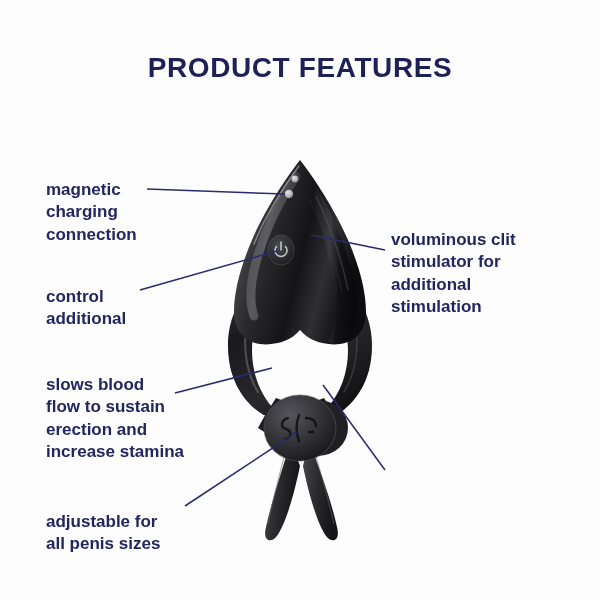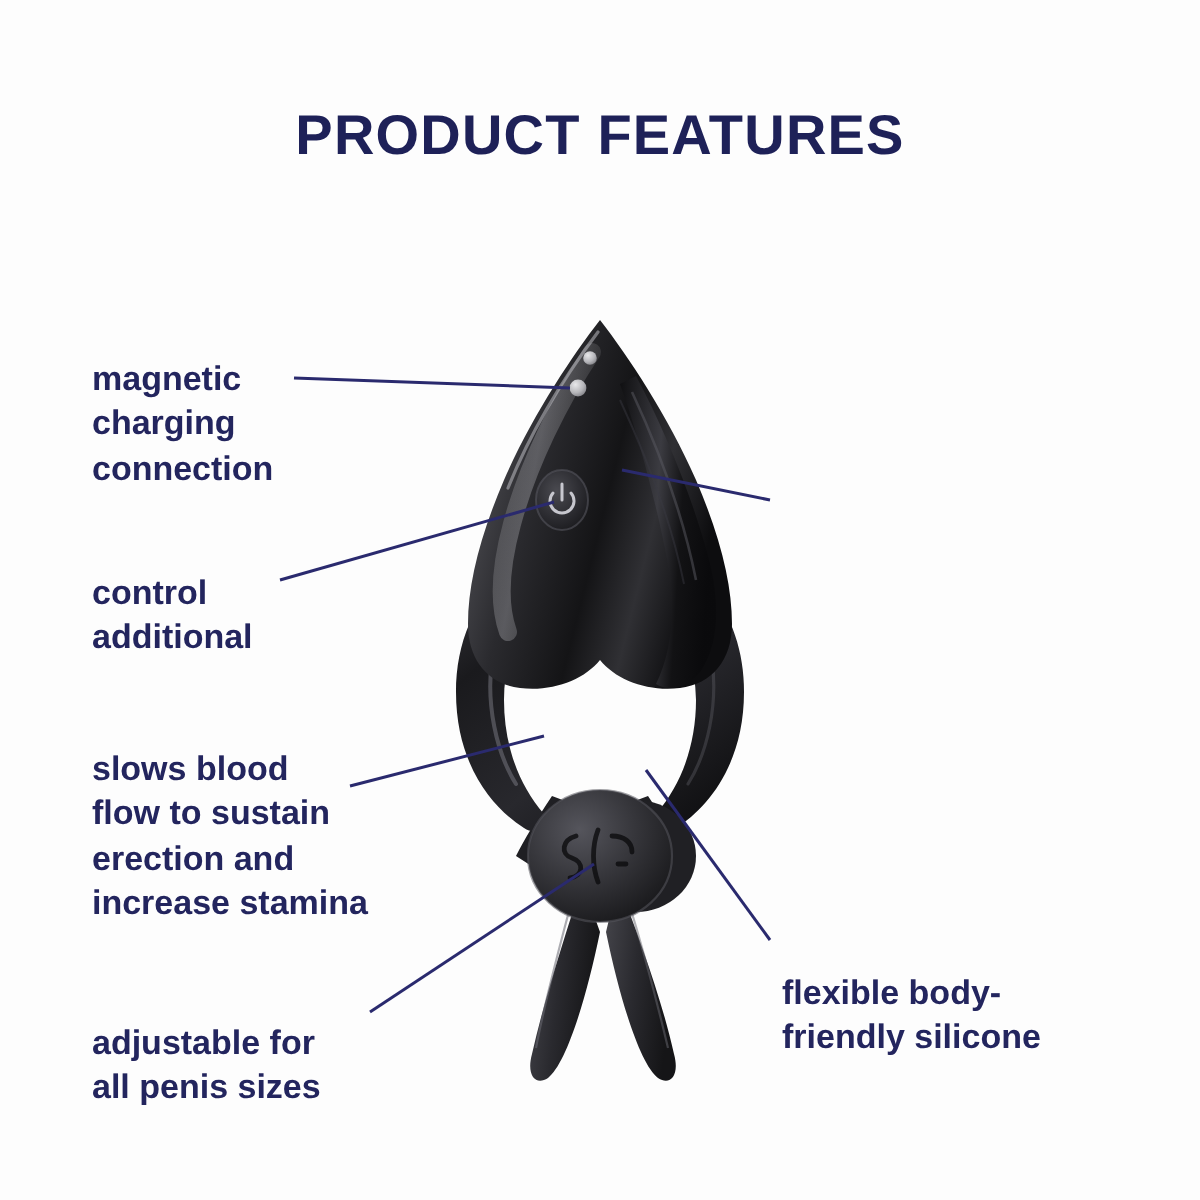--- a/index.html
+++ b/index.html
@@ -208,16 +208,18 @@
 charging
 connection</div>
   <div class="callout" id="co-control">control
 additional</div>
   <div class="callout" id="co-slows">slows blood
 flow to sustain
 erection and
 increase stamina</div>
   <div class="callout" id="co-adjustable">adjustable for
 all penis sizes</div>
-  <div class="callout right" id="co-flexible">flexible body-
-friendly silicone</div>
+  <div class="callout right" id="co-voluminous">voluminous clit
+stimulator for
+additional
+stimulation</div>
 
 </div>
 
 </body></html>

